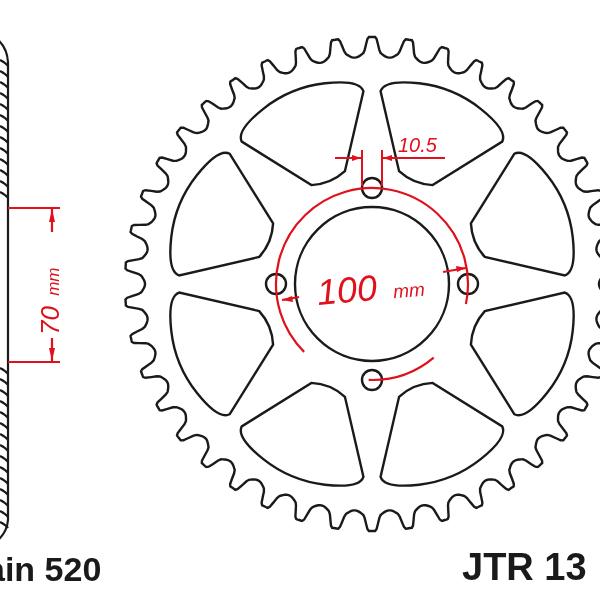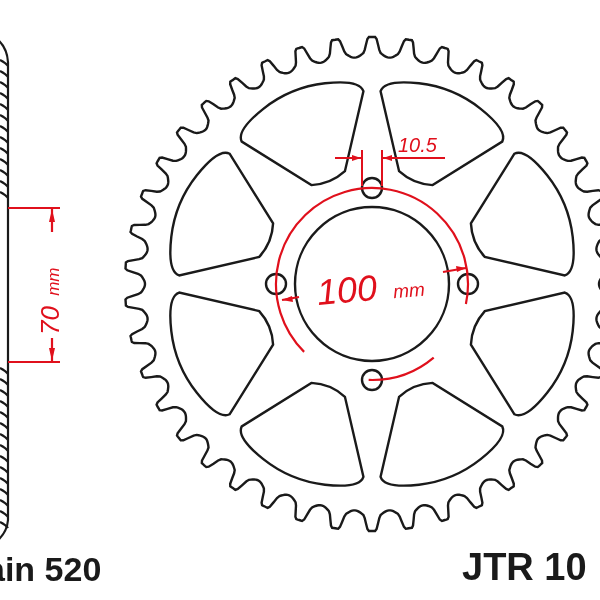--- a/index.html
+++ b/index.html
@@ -124,14 +124,14 @@
     <line x1="382" y1="150" x2="382" y2="186"></line>
     <line x1="335" y1="158" x2="362" y2="158"></line>
     <line x1="382" y1="158" x2="445" y2="158"></line>
     <polygon points="361,158 352,155 352,161" stroke="none"></polygon>
     <polygon points="383,158 392,155 392,161" stroke="none"></polygon>
     <text class="red-txt" x="398" y="152" font-size="20" stroke="none">10.5</text>
   </g>
 </svg>
 
 <div class="lbl" id="chain-label">ain 520</div>
-<div class="lbl" id="part-label">JTR 10</div>
+<div class="lbl" id="part-label">JTR 13</div>
 </div>
 
 </body></html>

